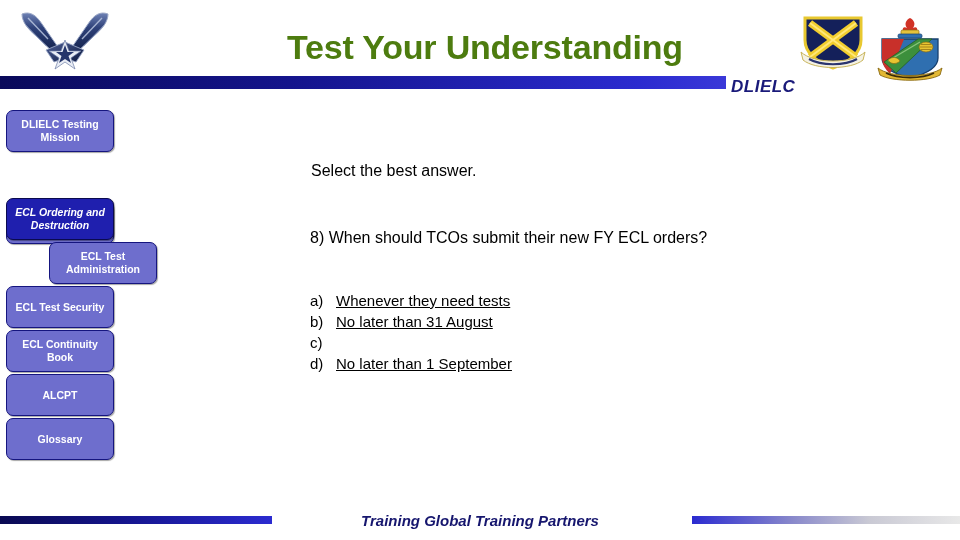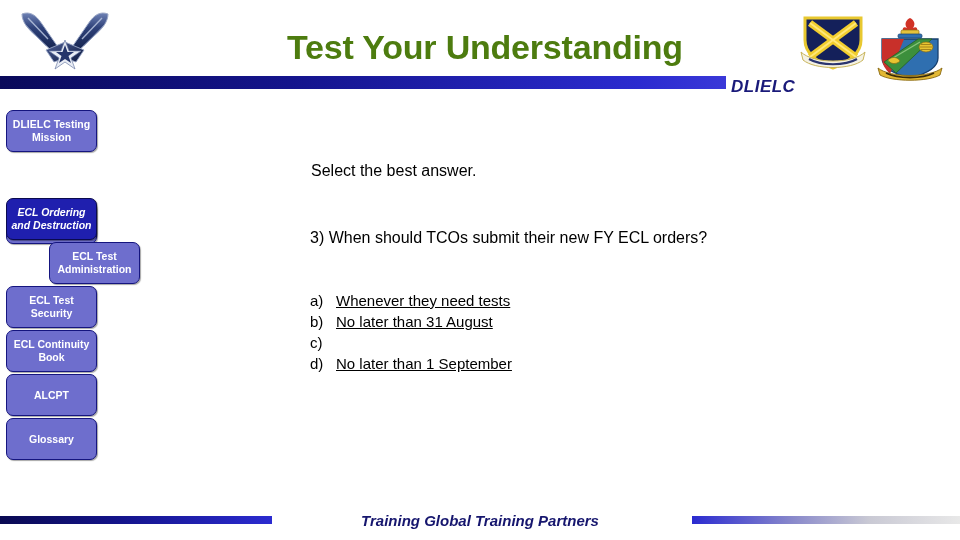--- a/index.html
+++ b/index.html
@@ -66,21 +66,21 @@
 
   
   #sidebar {
     position: absolute;
     left: 0; top: 110px;
     width: 130px;
   }
   .nav-btn {
     position: absolute;
     left: 6px;
-    width: 91px;
+    width: 108px;
     height: 42px;
     background: #6E6ECD;
     border: 1px solid #15157F;
     border-radius: 7px;
     box-shadow: 1px 1px 1px rgba(0,0,0,0.35);
     display: flex;
     align-items: center;
     justify-content: center;
     text-align: center;
     box-sizing: border-box;
@@ -261,21 +261,21 @@
     <div class="nav-btn" style="top: 264px;">
       <span class="nav-label">ALCPT</span>
     </div>
     <div class="nav-btn" style="top: 308px;">
       <span class="nav-label">Glossary</span>
     </div>
   </div>
 
 <div id="content">
   <div id="prompt">Select the best answer.</div>
-  <div id="question">3)  When should TCOs submit their new FY ECL orders?</div>
+  <div id="question">8)  When should TCOs submit their new FY ECL orders?</div>
   <div id="answers">
       <div class="answer-row">
         <span class="answer-letter">a)</span>
         <span class="answer-text">Whenever they need tests</span>
       </div>
       <div class="answer-row">
         <span class="answer-letter">b)</span>
         <span class="answer-text">No later than 31 August</span>
       </div>
       <div class="answer-row">

